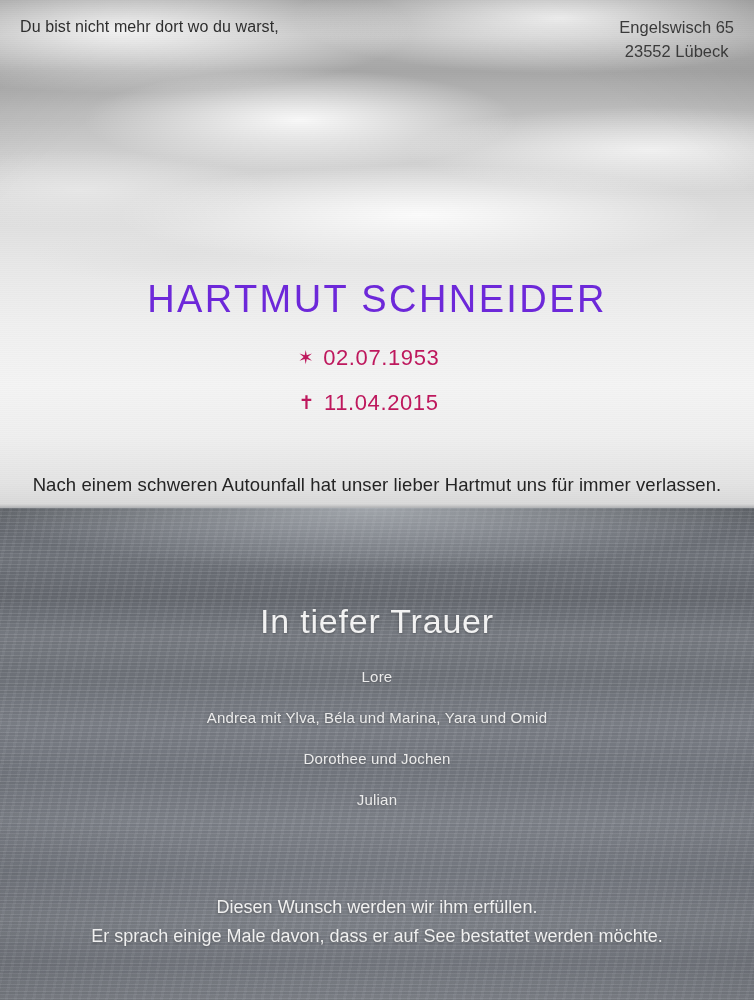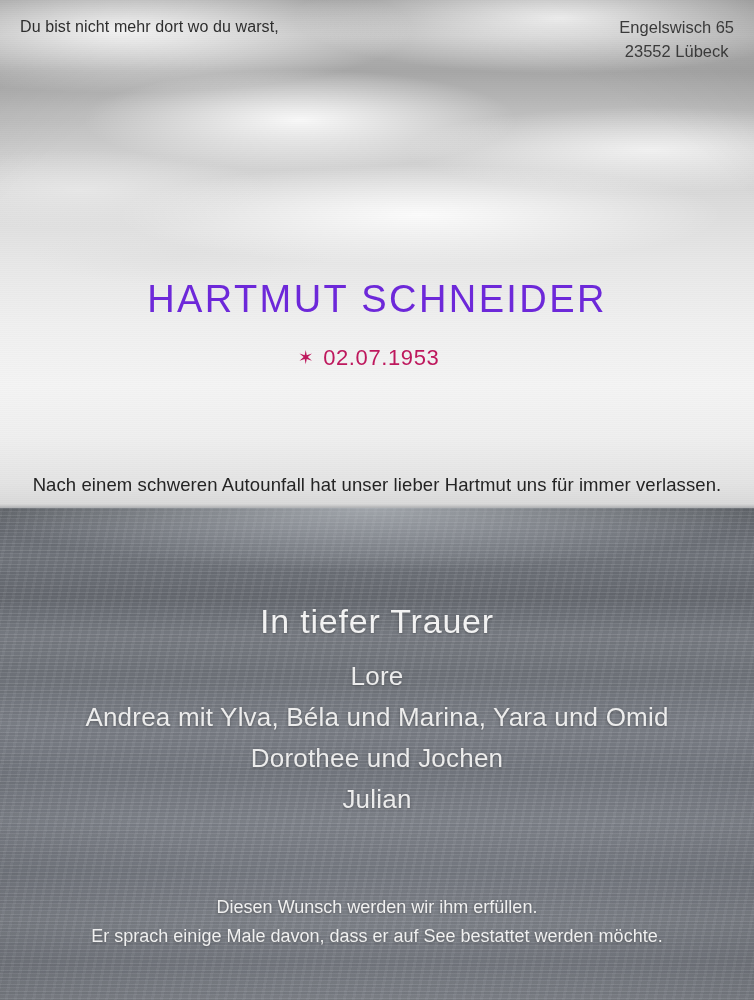--- a/index.html
+++ b/index.html
@@ -208,21 +208,21 @@
 
   .mourners {
     position: absolute;
     left: 0; right: 0;
     top: 656px;
     text-align: center;
     color: #ececec;
     text-shadow: 0 1px 3px rgba(0,0,0,0.3);
   }
   .mourner {
-    font-size: 26px;
+    font-size: 15px;
     line-height: 41px;
     letter-spacing: 0.2px;
   }
 
   .closing {
     position: absolute;
     left: 0; right: 0;
     top: 893px;
     text-align: center;
     color: #f0f0f0;
@@ -272,20 +272,23 @@
       <div>Engelswisch 65</div>
       <div>23552 Lübeck</div>
     </div>
 
     <div class="name">HARTMUT SCHNEIDER</div>
 
     <div class="dates">
       <div class="date-line">
         <span class="date-sym">✶</span><span>02.07.1953</span>
       </div>
+      <div class="date-line">
+        <span class="date-sym">✝</span><span>11.04.2015</span>
+      </div>
     </div>
 
     <div class="passage">Nach einem schweren Autounfall hat unser lieber Hartmut uns für immer verlassen.</div>
 
     <div class="mourning-title">In tiefer Trauer</div>
 
     <div class="mourners">
       <div class="mourner">Lore</div>
       <div class="mourner">Andrea mit Ylva, Béla und Marina, Yara und Omid</div>
       <div class="mourner">Dorothee und Jochen</div>

